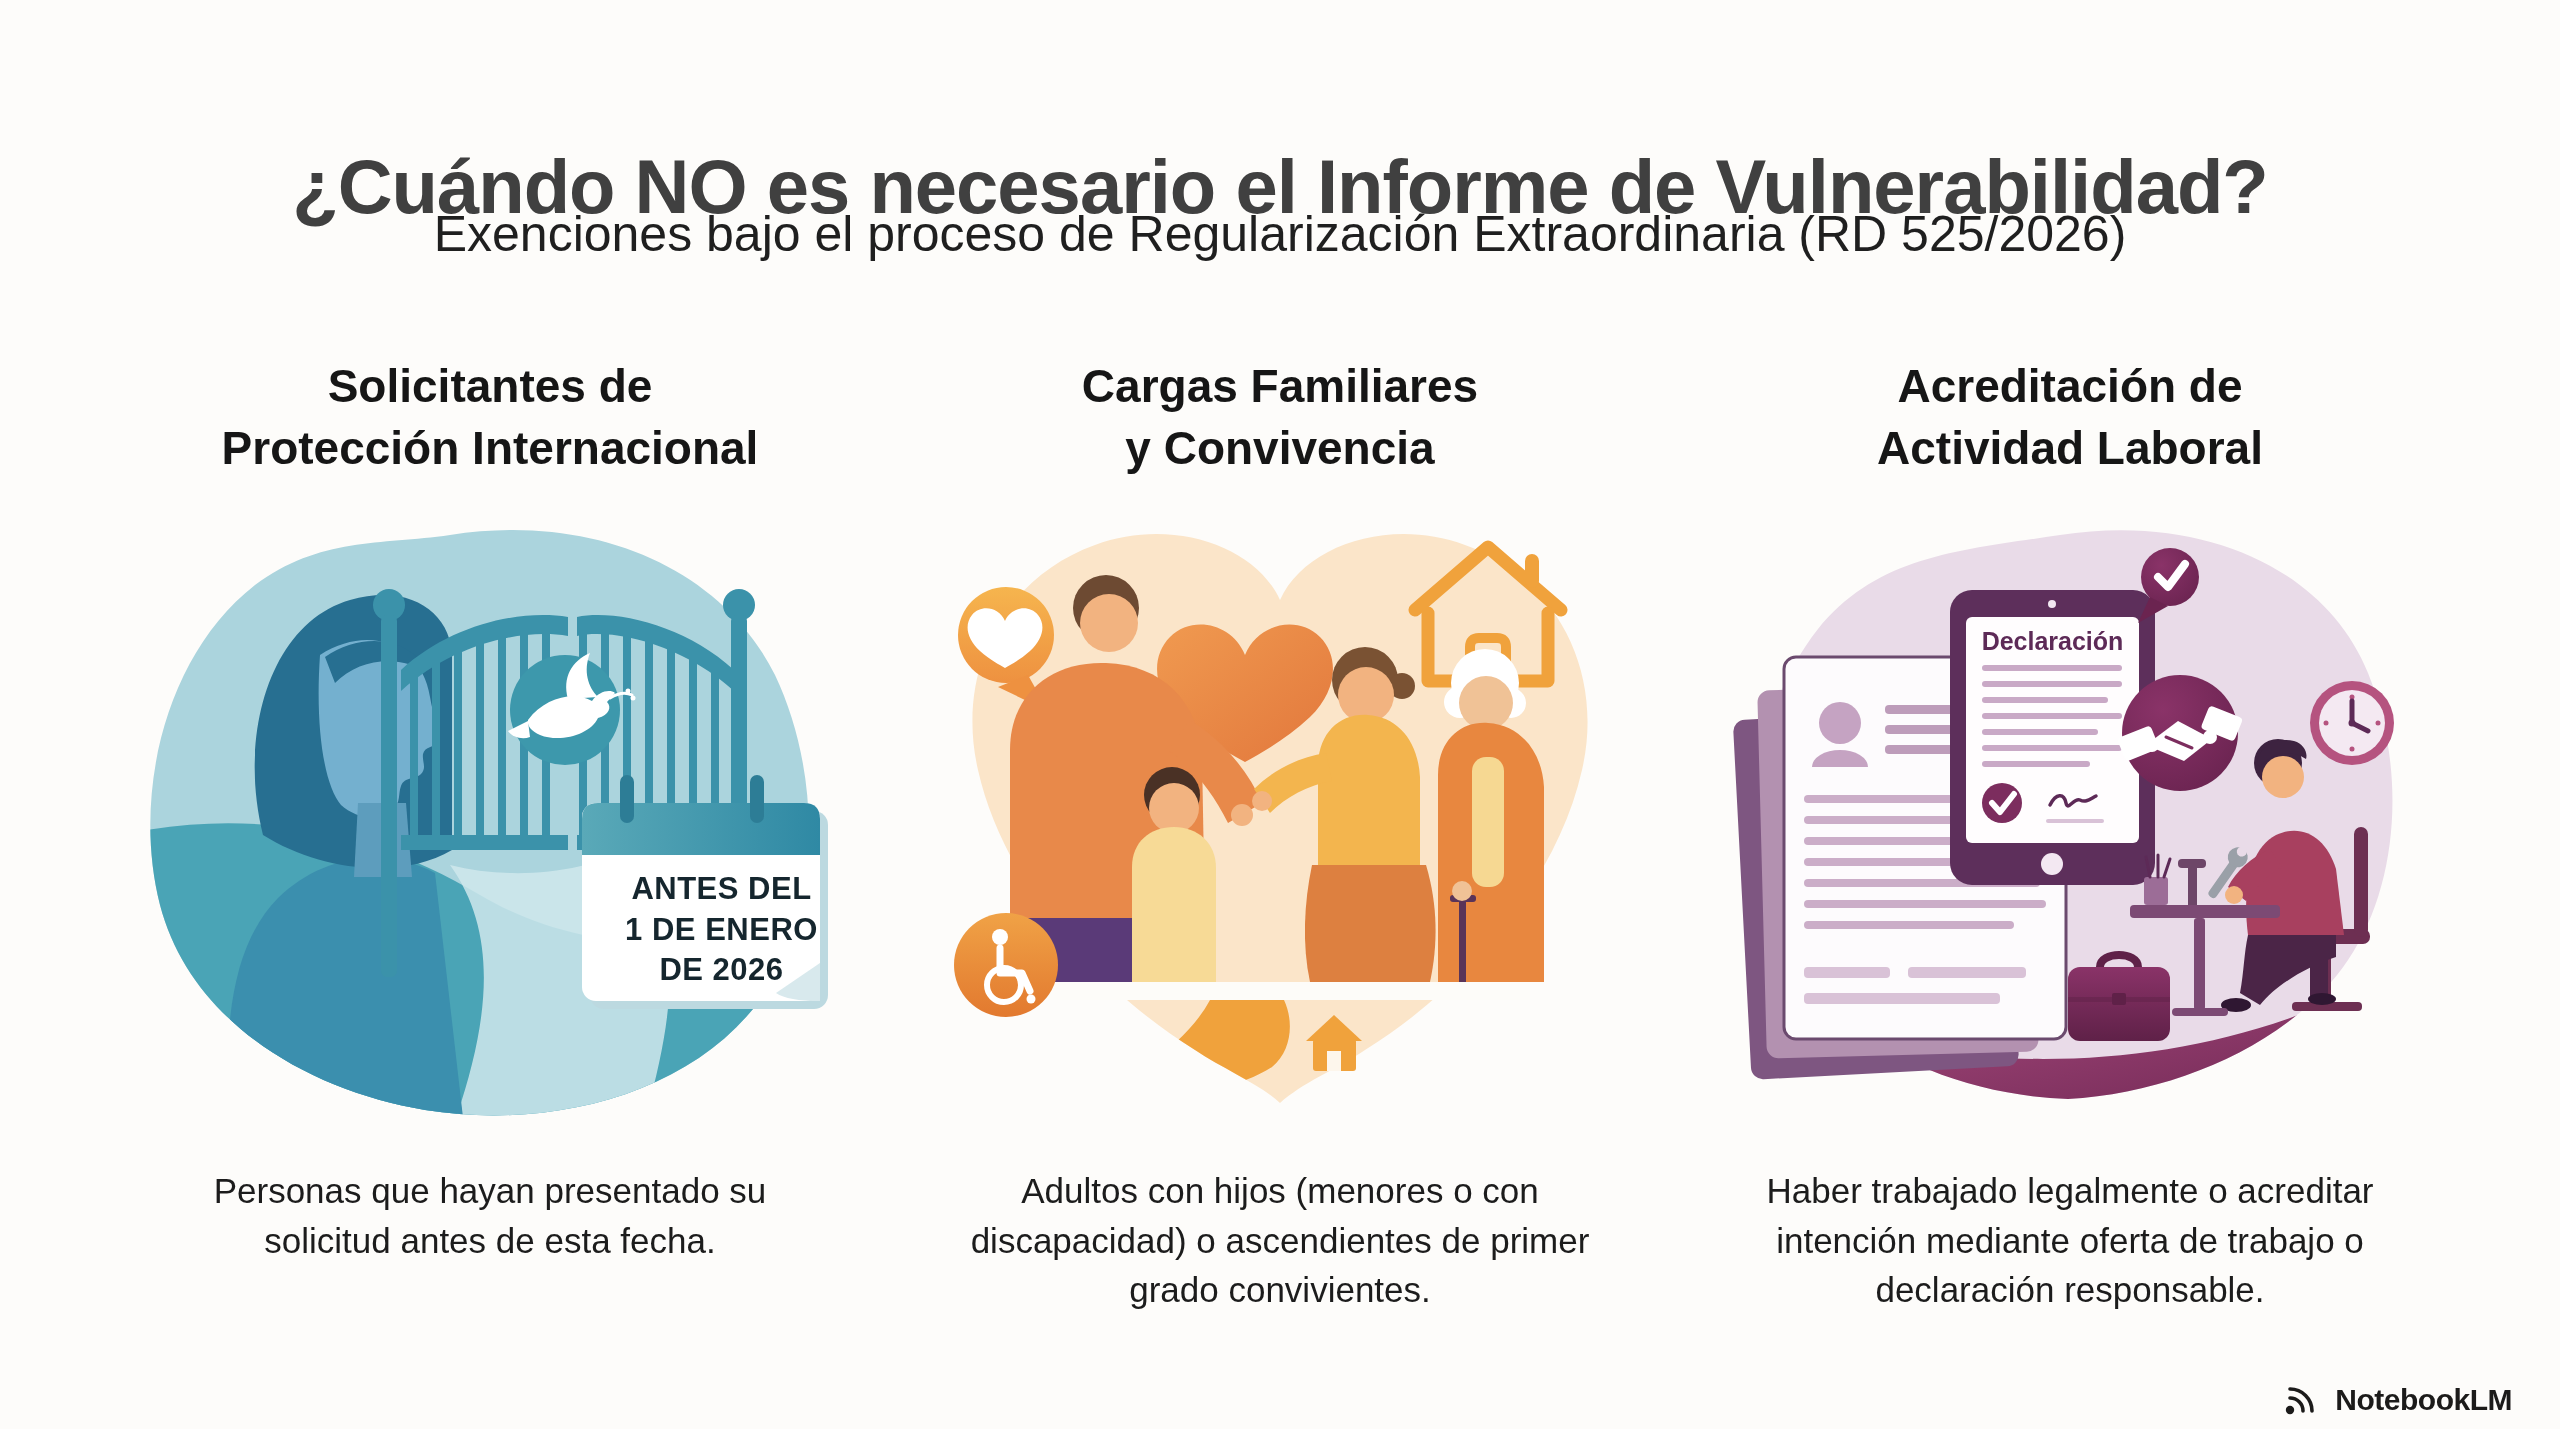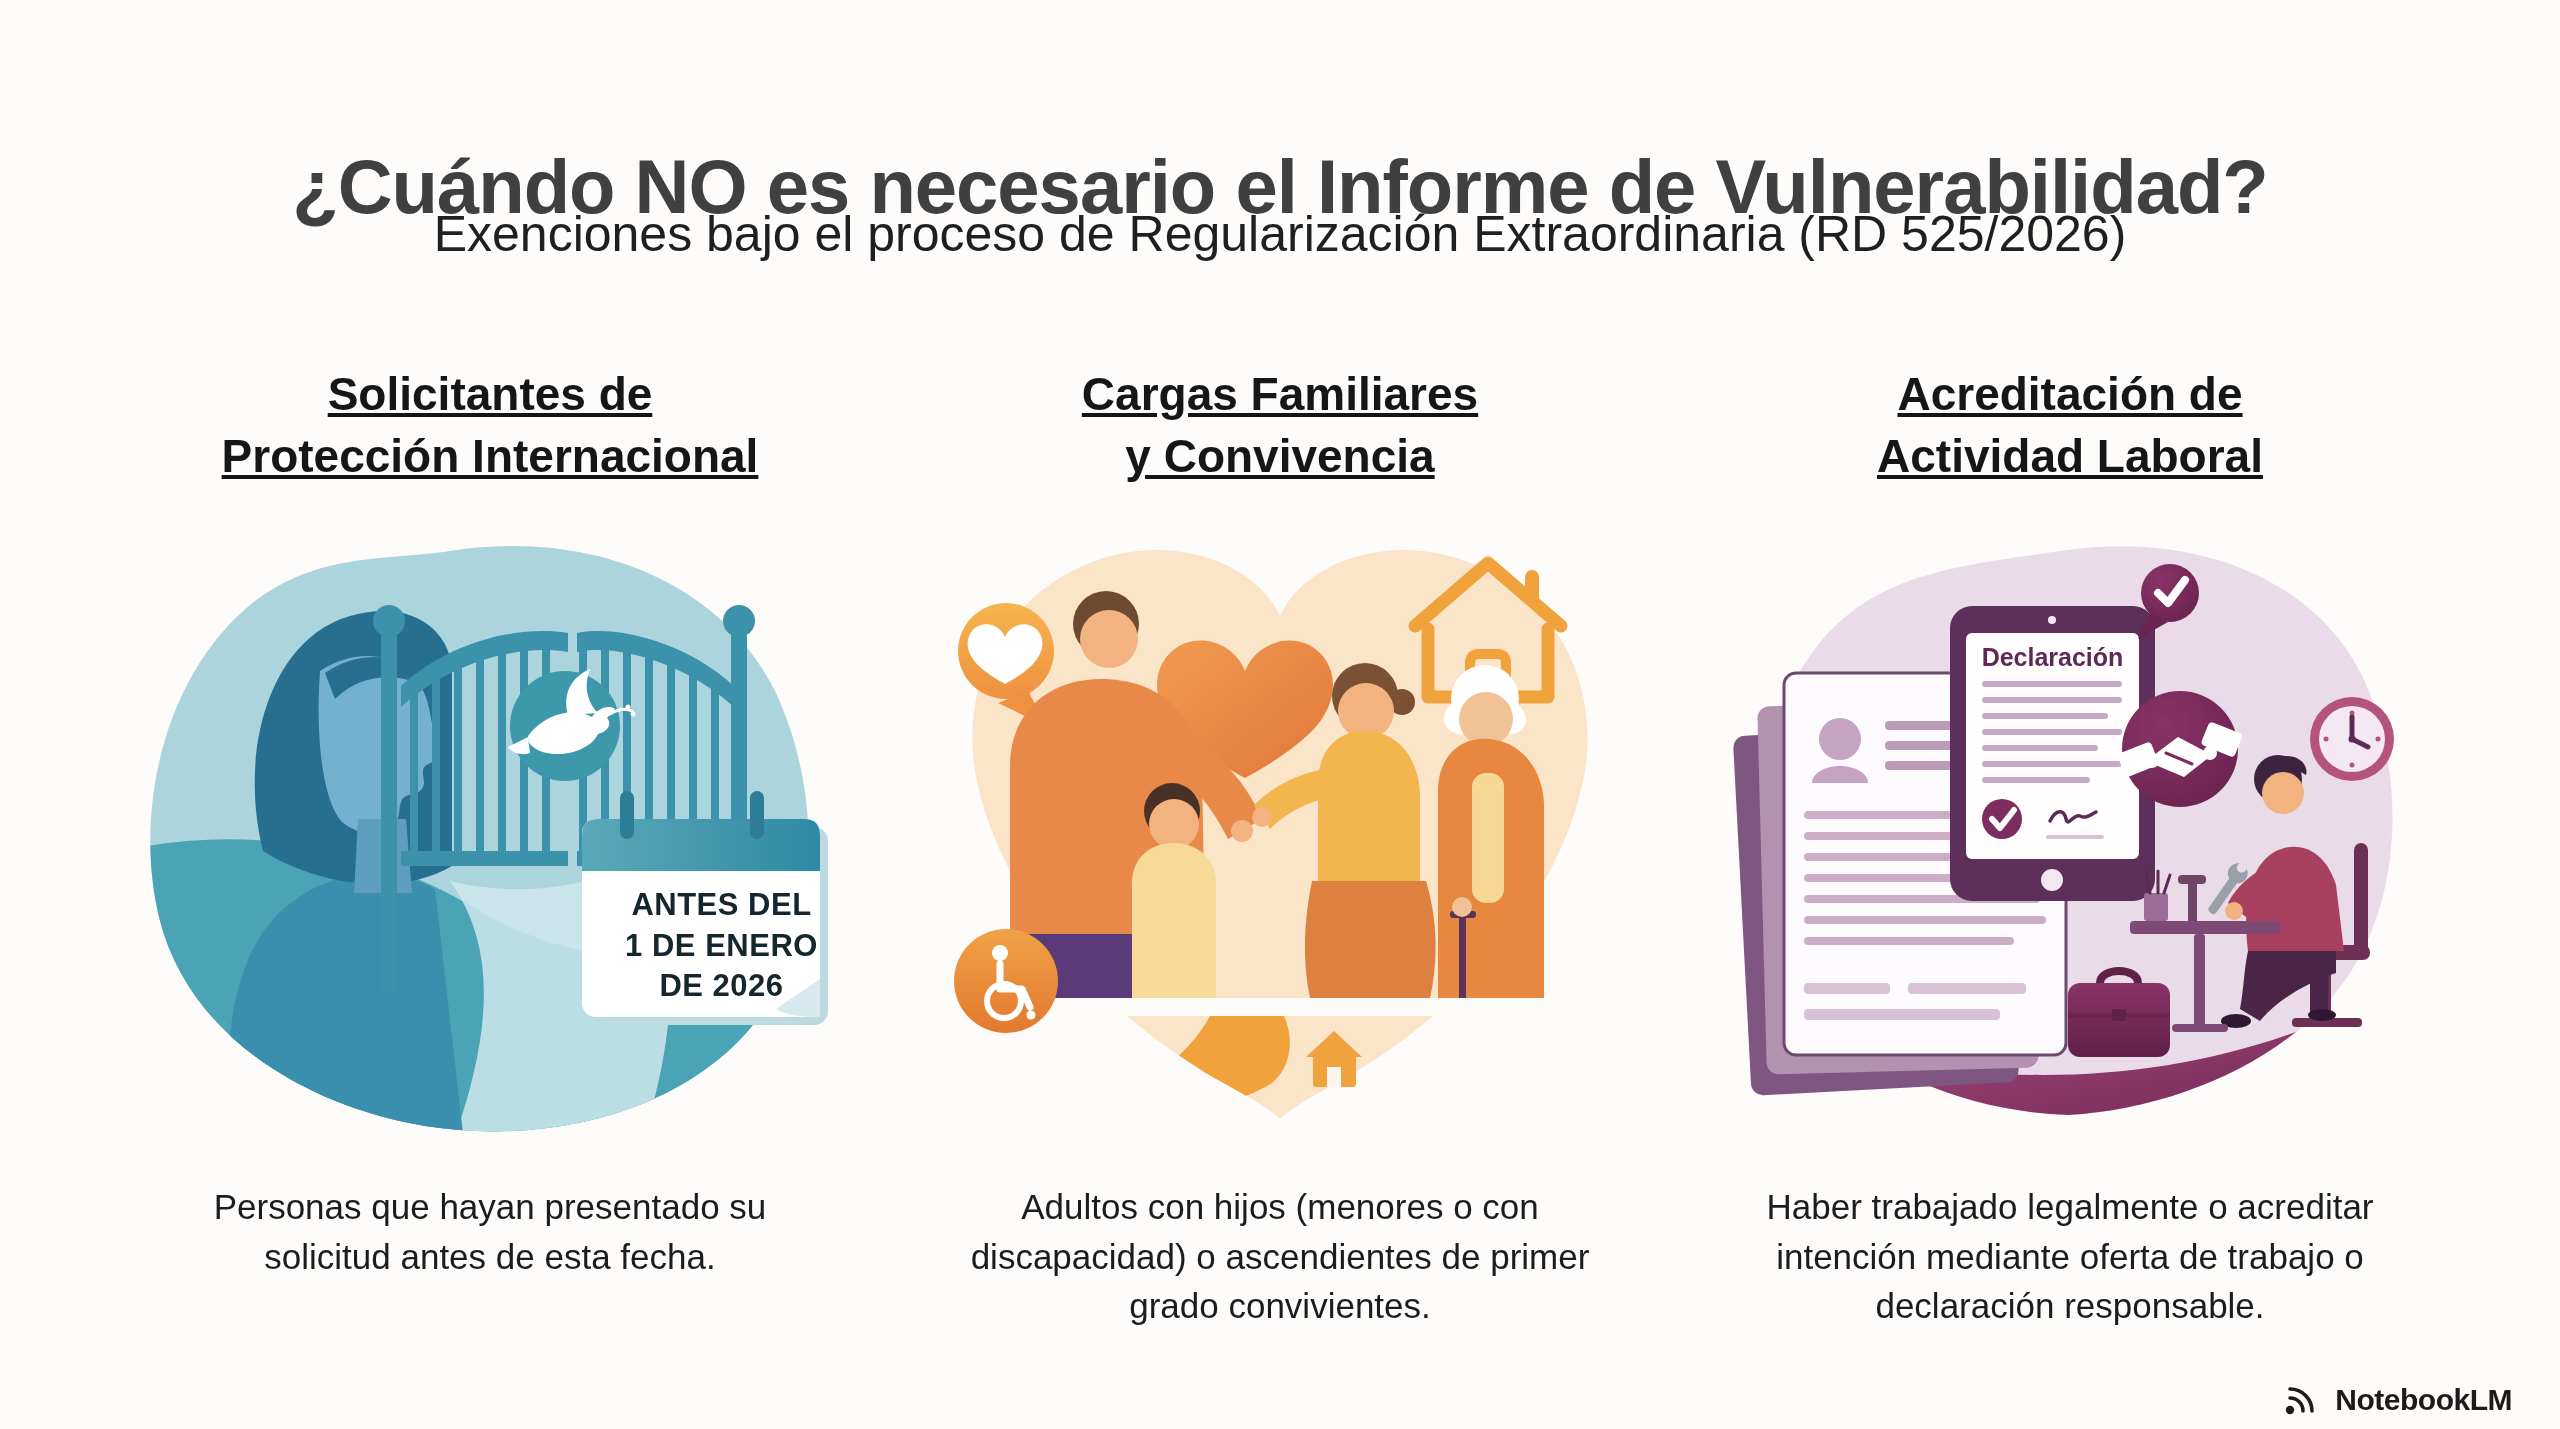--- a/index.html
+++ b/index.html
@@ -15,23 +15,23 @@
   }
   .page-subtitle{
     position:absolute;left:0;right:0;top:205px;
     text-align:center;font-size:50px;font-weight:normal;color:#1f1f1f;
   }
   .column{position:absolute;top:355px;width:740px;}
   #col-1{left:120px}
   #col-2{left:910px}
   #col-3{left:1700px}
   .col-heading{
-    margin:8px;height:150px;
+    margin:0;height:150px;
     text-align:center;font-size:46px;font-weight:bold;line-height:1.35;
-    white-space:pre-line;color:#161616;text-decoration:underline;
+    white-space:pre-line;color:#161616;
   }
   .illustration{position:relative;width:740px;height:630px;}
   .illustration svg{position:absolute;left:0;top:0;}
   .overlay-label{position:absolute;display:flex;align-items:center;justify-content:center;}
   .calendar-label{
     left:462px;top:352px;width:279px;height:146px;
     font-size:31px;font-weight:bold;line-height:1.32;letter-spacing:0.5px;
     text-align:center;white-space:pre-line;color:#15262e;
   }
   .tablet-label{

